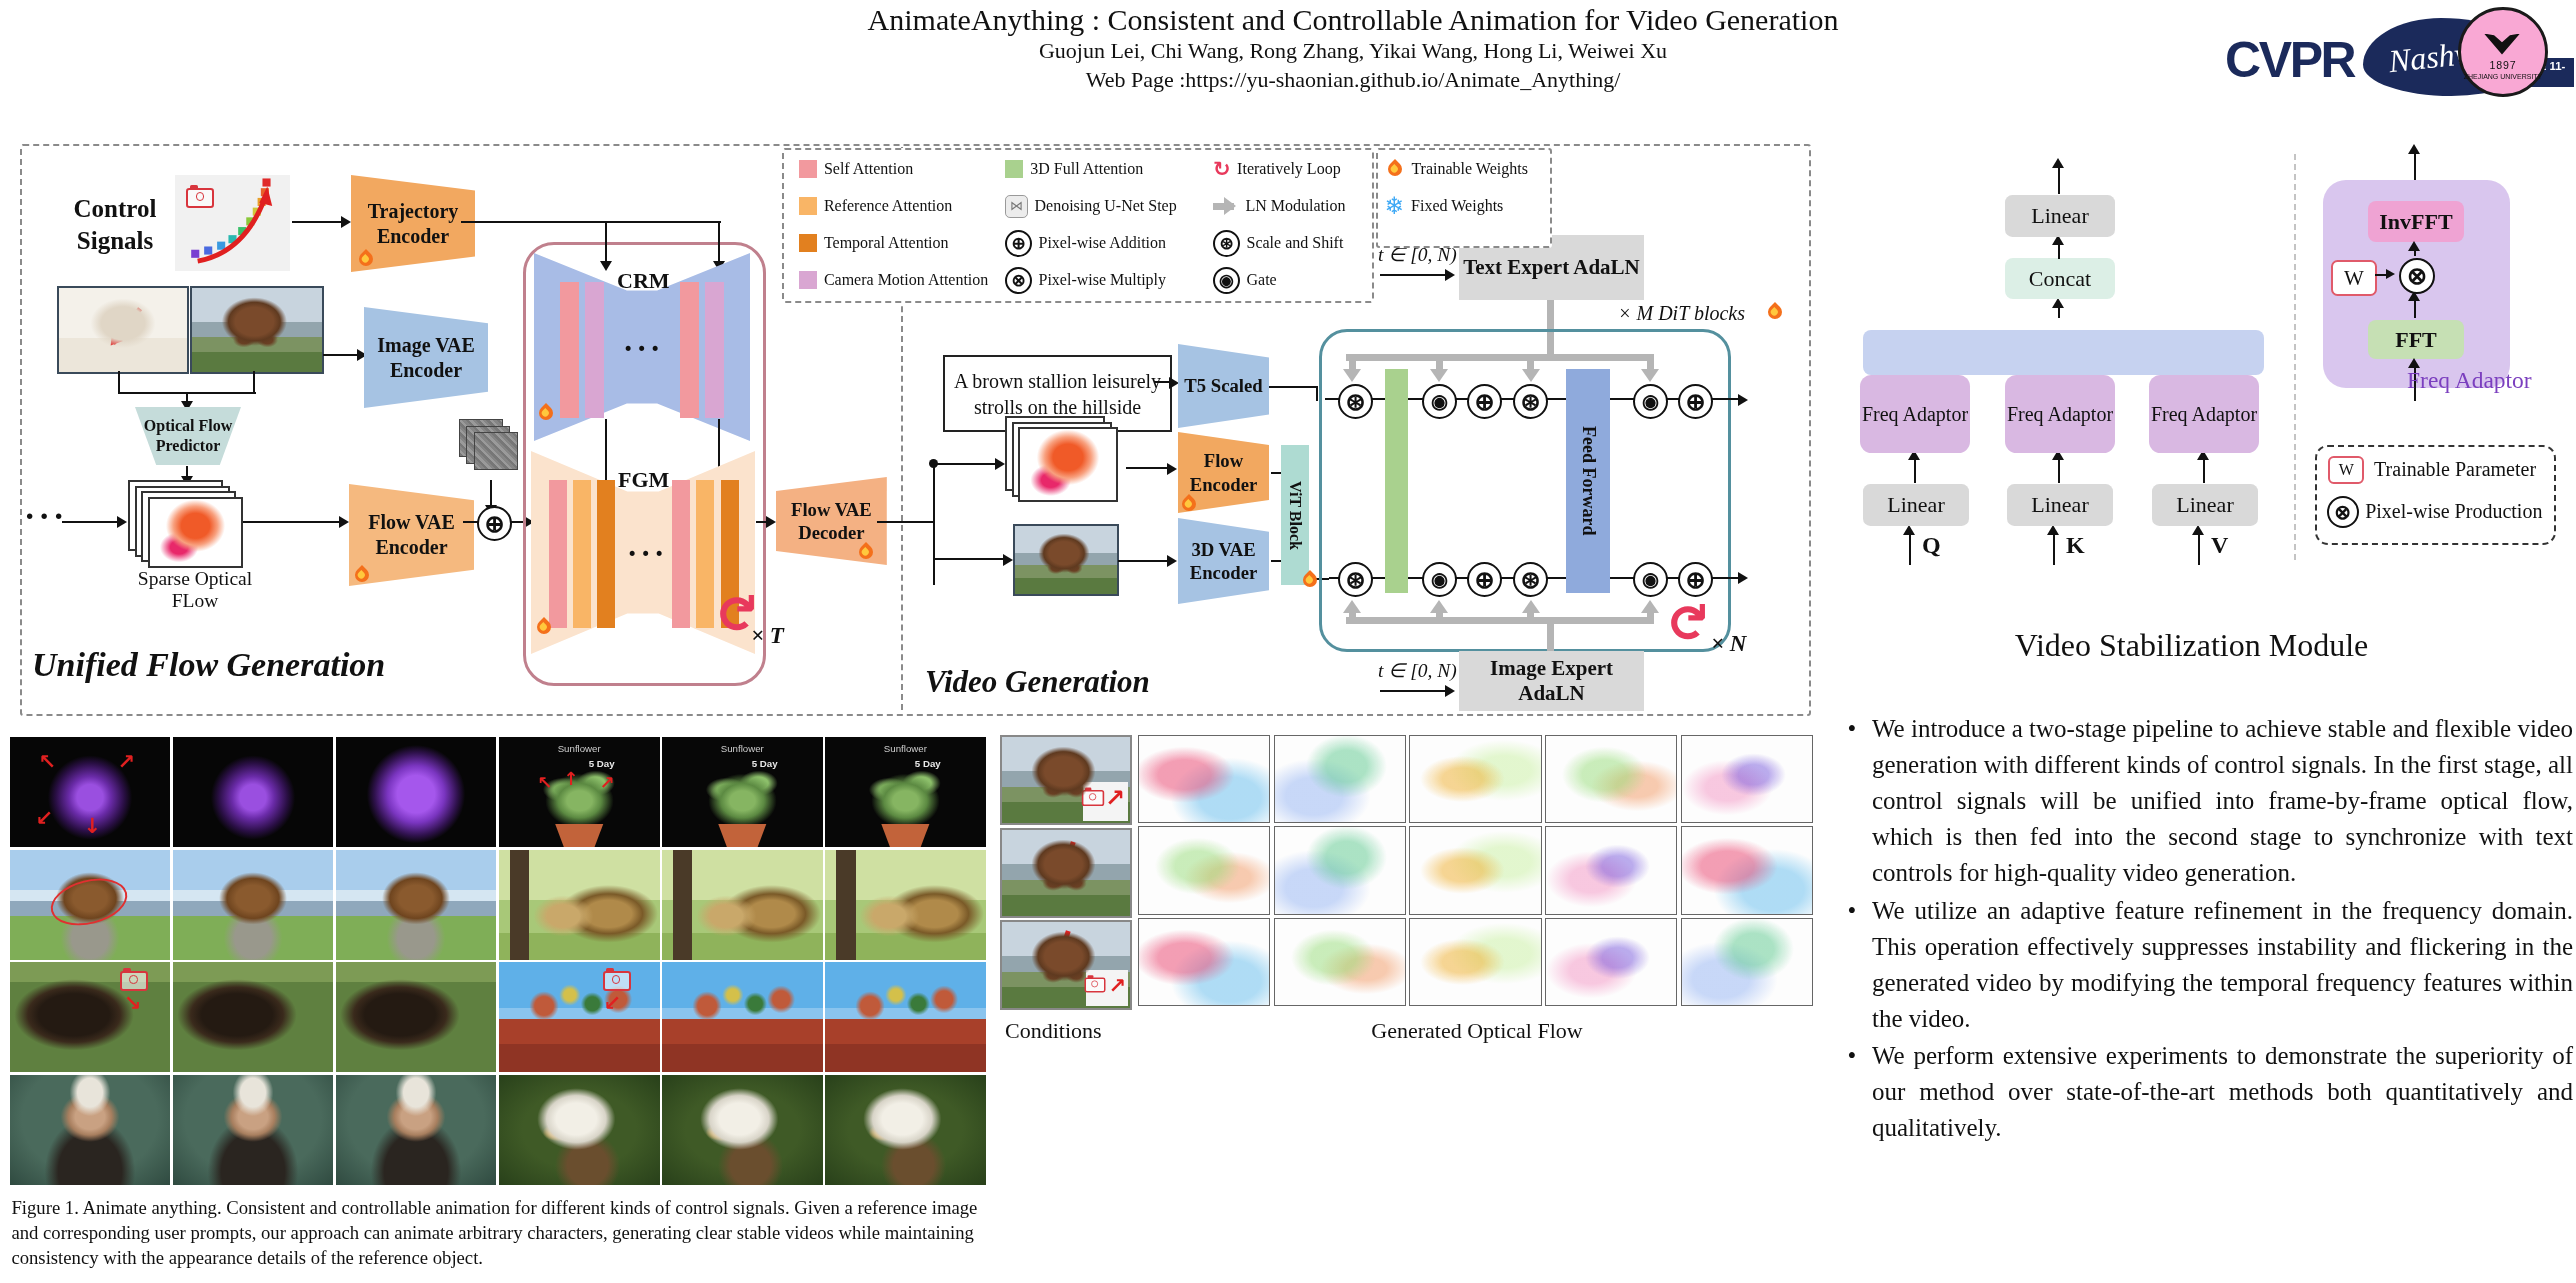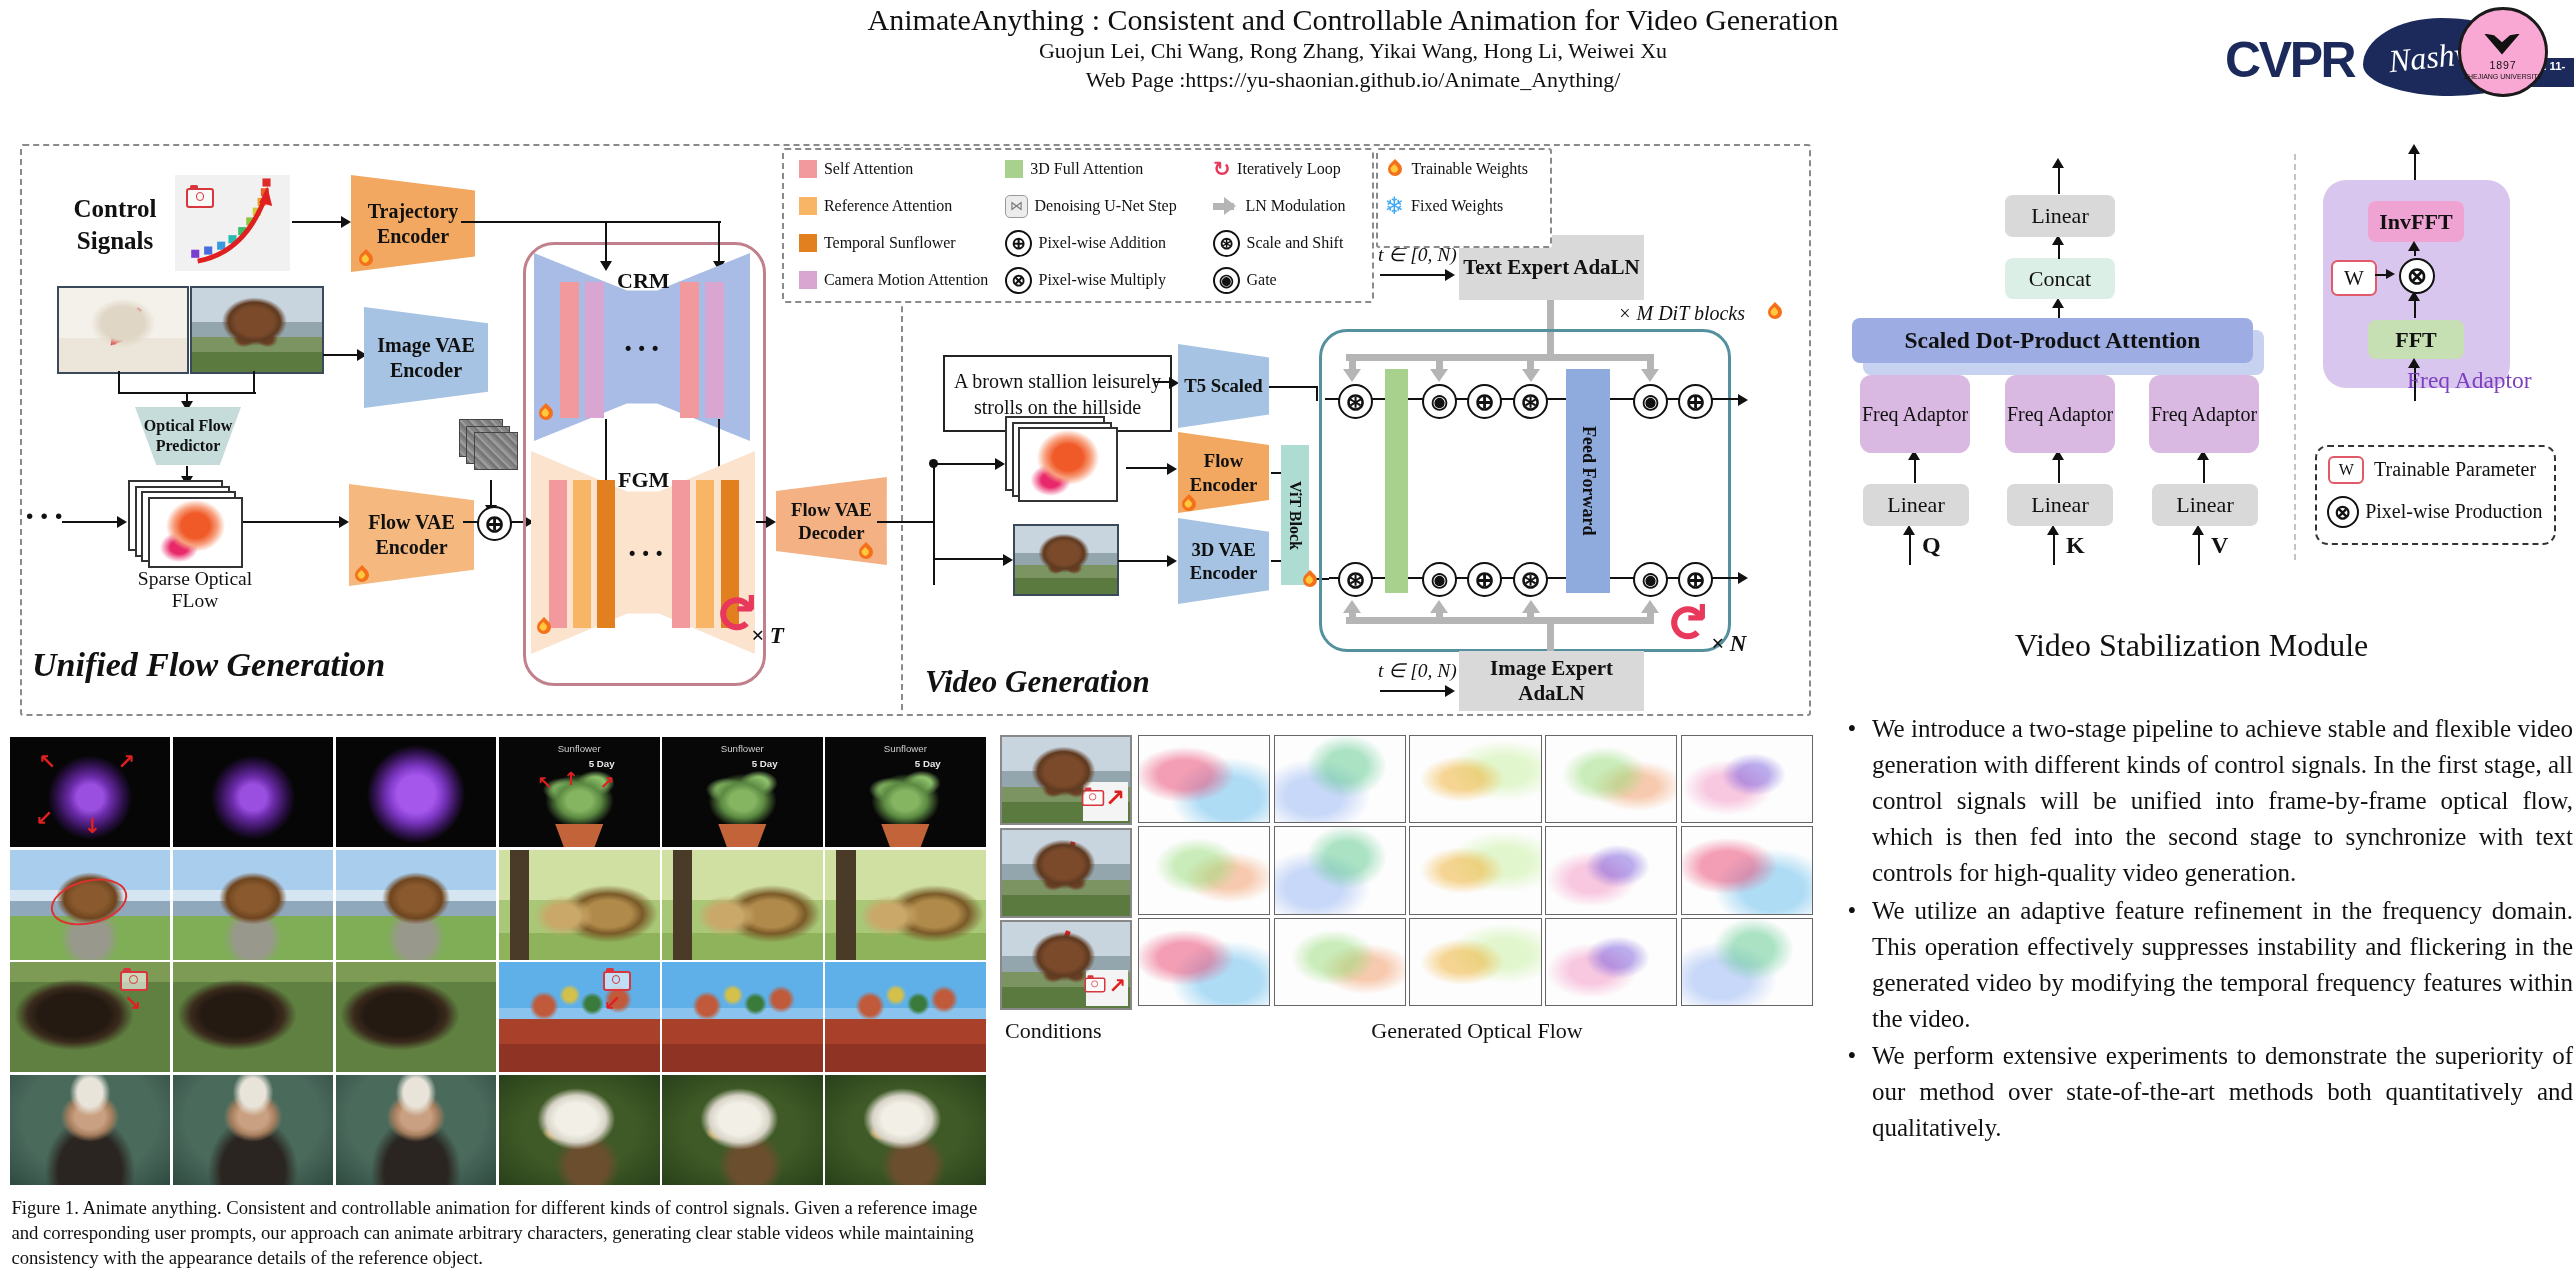--- a/index.html
+++ b/index.html
@@ -130,21 +130,21 @@
       <div class="litem">
           <span class="sw" style="background:#F2999E;"></span>
           <span>Self Attention</span>
         </div>
       <div class="litem">
           <span class="sw" style="background:#F9B566;"></span>
           <span>Reference Attention</span>
         </div>
       <div class="litem">
           <span class="sw" style="background:#E2801F;"></span>
-          <span>Temporal Sunflower</span>
+          <span>Temporal Attention</span>
         </div>
       <div class="litem">
           <span class="sw" style="background:#D9A6D2;"></span>
           <span>Camera Motion Attention</span>
         </div>
     </div>
     <div class="abs" style="left:221px;top:0.8px;width:203px;">
       <div class="litem">
           <span class="sw" style="background:#A9D18E;"></span>
           <span>3D Full Attention</span>
@@ -462,23 +462,20 @@
     </div>
   <div class="rbox" style="left:2149px;top:375px;width:110px;height:78px;background:#D9B8E2;border-radius:11.4px;font-size:20px;line-height:25px;">
       <span>Freq Adaptor</span>
     </div>
 
   <div class="va" style="left:1914px;top:367px;height:8px;"></div>
   <div class="va" style="left:2058px;top:367px;height:8px;"></div>
   <div class="va" style="left:2203px;top:367px;height:8px;"></div>
 
   <div class="abs" style="left:1863px;top:330px;width:401px;height:45px;background:#C6D2F0;border-radius:8px;"></div>
-  <div class="rbox b" style="left:1852px;top:318px;width:401px;height:45px;background:#9DADE3;border-radius:8px;font-size:23.5px;">
-      <span>Scaled Dot-Product Attention</span>
-    </div>
 
   <div class="va" style="left:2058px;top:302px;height:16px;"></div>
   <div class="rbox" style="left:2005px;top:258px;width:110px;height:41px;background:#DCEFE6;border-radius:8px;font-size:22px;">
       <span>Concat</span>
     </div>
   <div class="va" style="left:2058px;top:239px;height:19.5px;"></div>
   <div class="rbox" style="left:2005px;top:195px;width:110px;height:42px;background:#D9D9D9;border-radius:7.3px;font-size:22px;">
       <span>Linear</span>
     </div>
   <div class="va" style="left:2058px;top:162px;height:32px;"></div>

